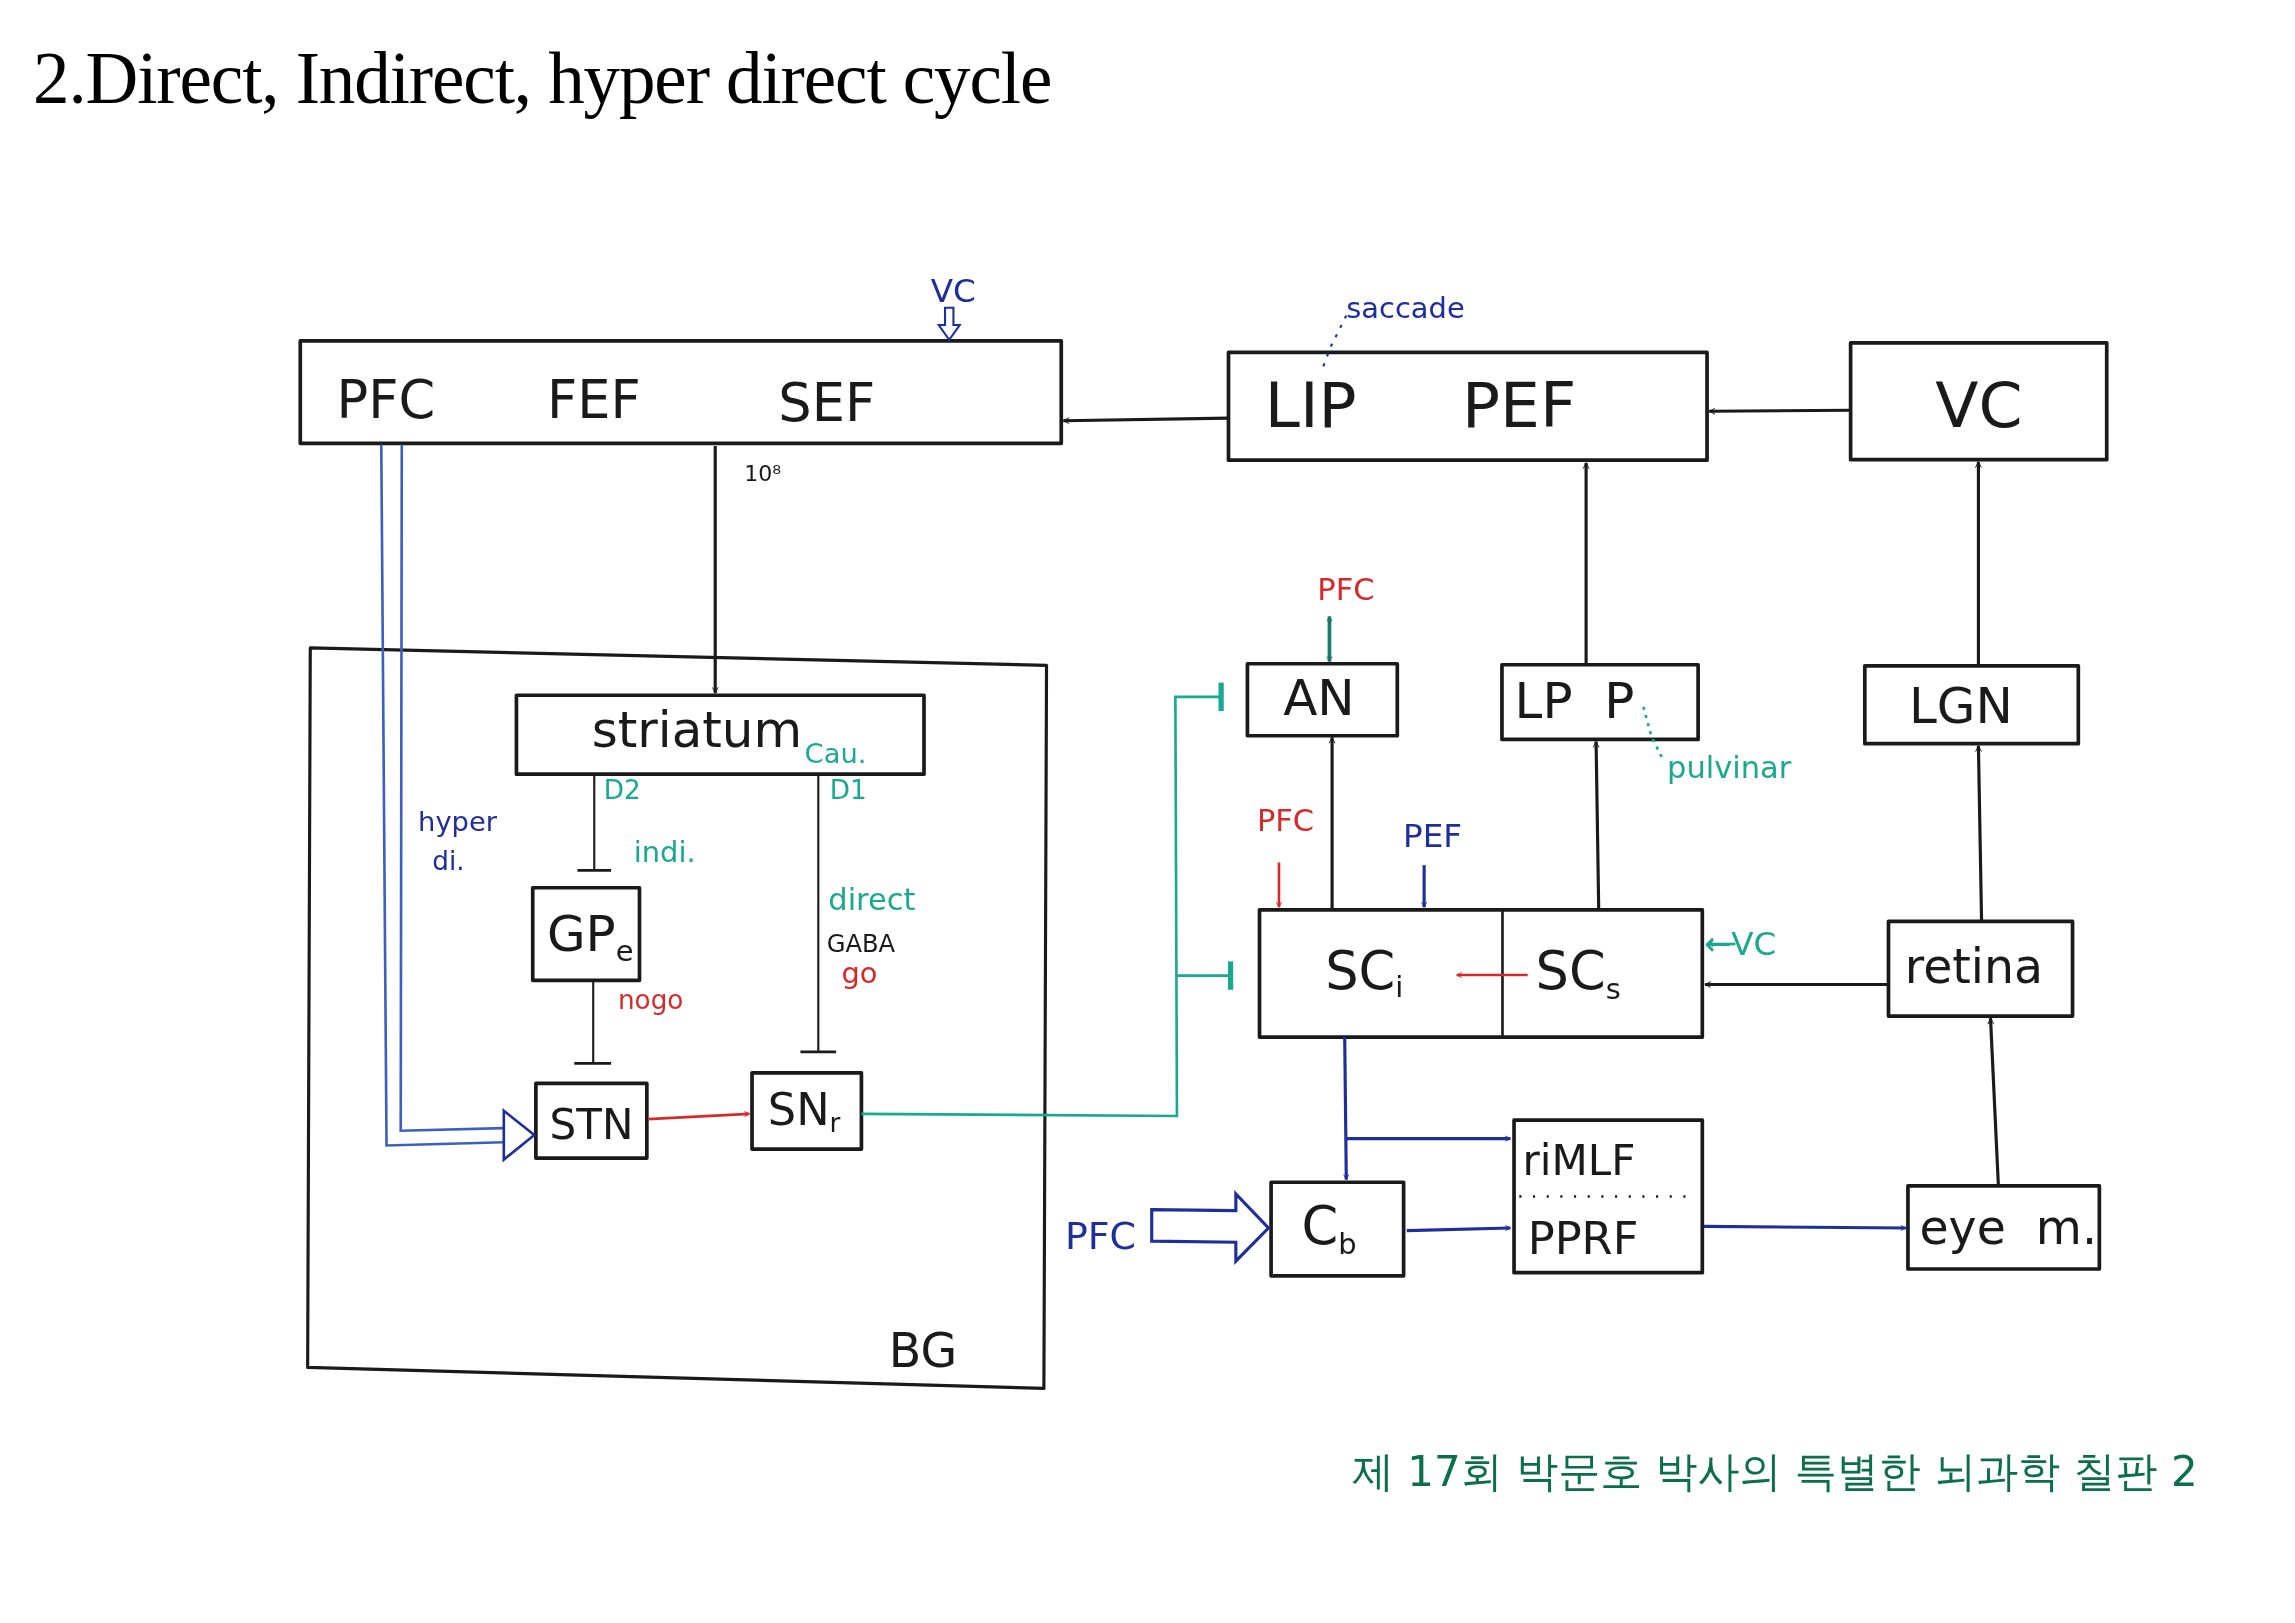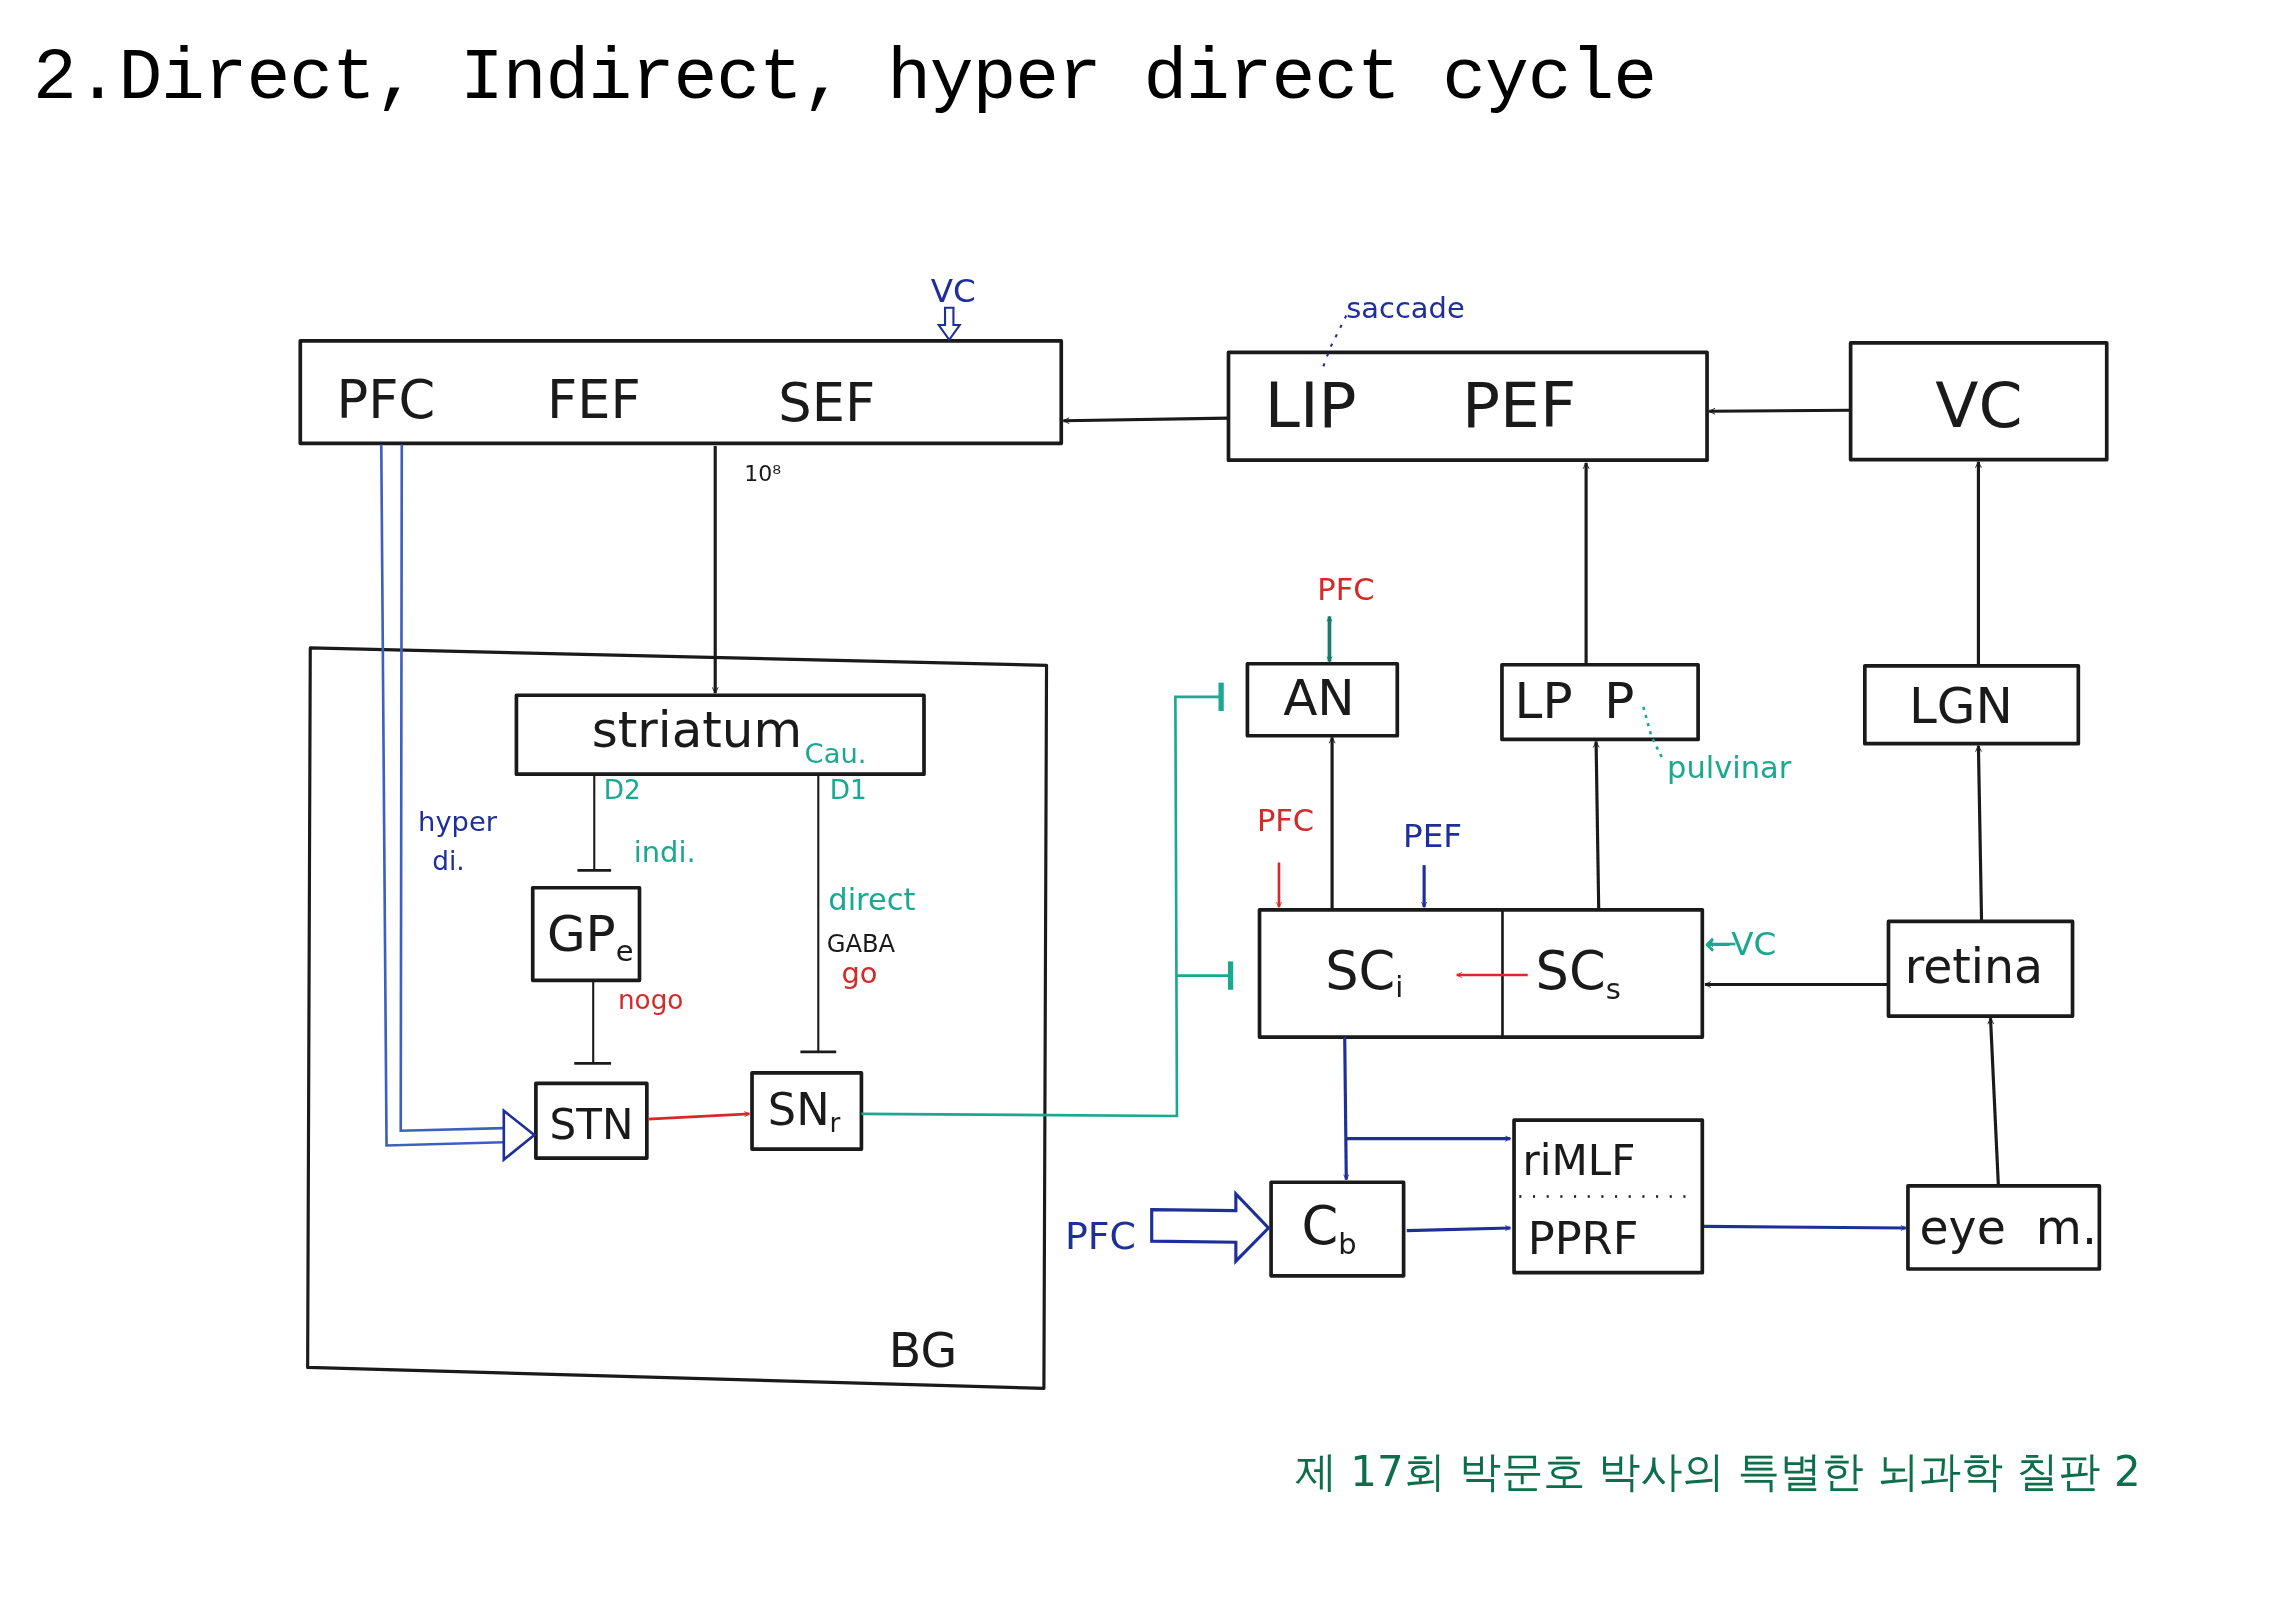--- a/index.html
+++ b/index.html
@@ -1,23 +1,23 @@
 <!DOCTYPE html>
 <html style="font-size:8.4px"><head>
 <meta charset="utf-8">
 <style>
   html, body { margin: 0; padding: 0; background: #ffffff; }
   body { width: 2295px; height: 1623px; position: relative; overflow: hidden; }
   .title {
     position: absolute; left: 33px; top: 37px;
-    font-family: Liberation Mono, monospace; font-size: 73px; color: #000;
+    font-family: Liberation Serif, serif; font-size: 73px; color: #000;
     letter-spacing: -1.1px; white-space: nowrap;
   }
   .footer {
-    position: absolute; left: 1295px; top: 1444px;
+    position: absolute; left: 1352px; top: 1444px;
     font-family: "DejaVu Sans", sans-serif; font-size: 42px; color: #0c6e4a;
     white-space: nowrap;
   }
   svg#diagram { position: absolute; left: 0; top: 0; }
   .hand { font-family: "DejaVu Sans", sans-serif; }
 </style>
 </head>
 <body>
 
 <div class="title">2.Direct, Indirect, hyper direct cycle</div>

